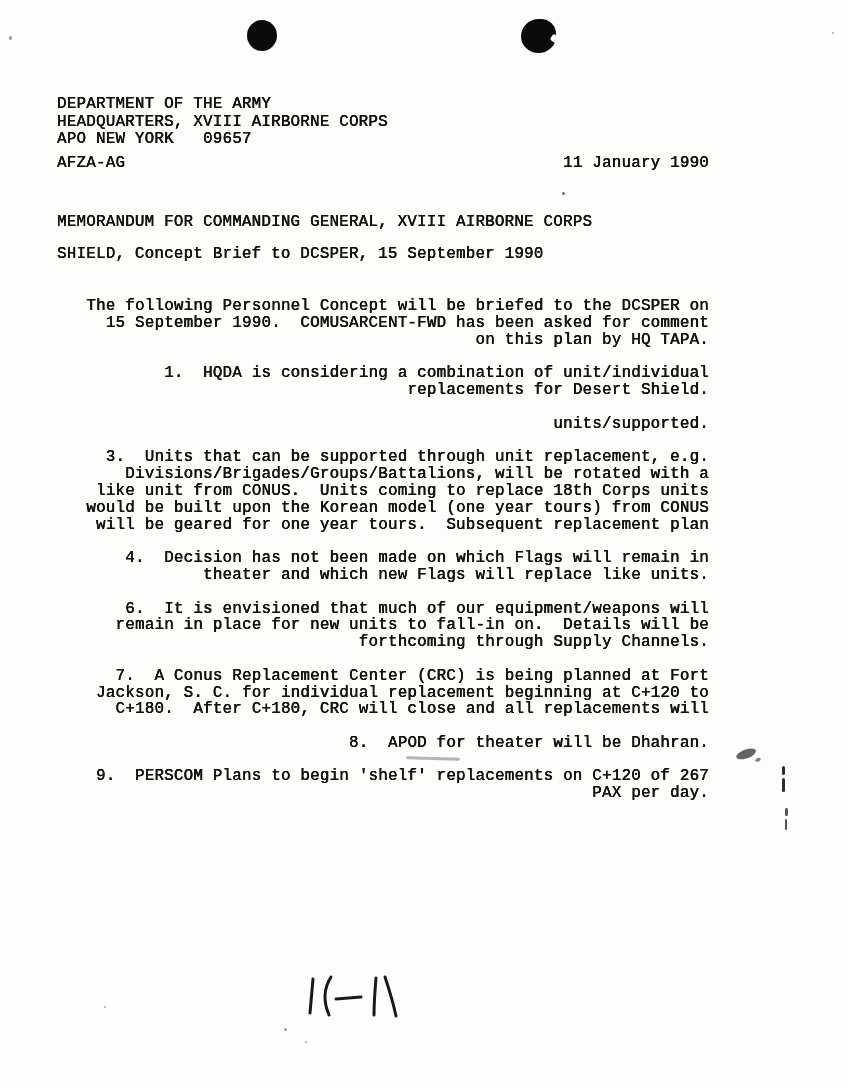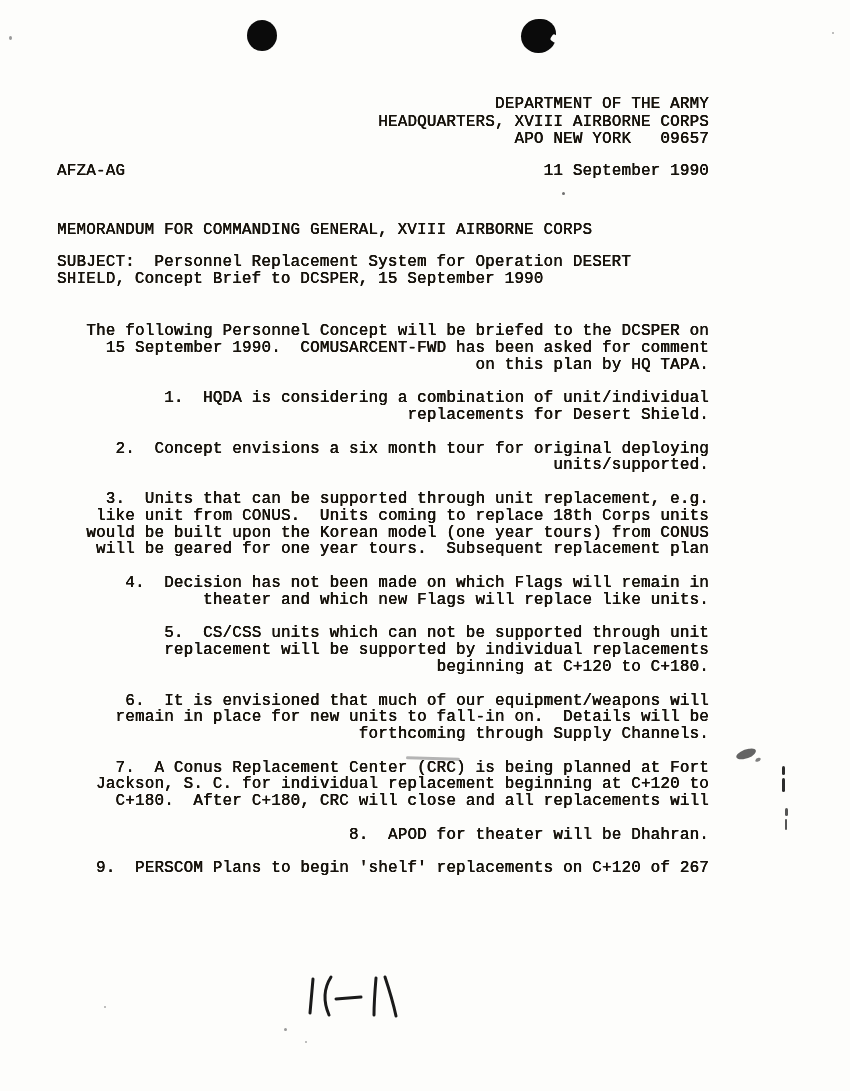--- a/index.html
+++ b/index.html
@@ -20,25 +20,25 @@
     position: absolute;
     left: 57px;
     top: 96px;
     width: 652px;
     font-size: 15.8px;
     line-height: 16.8px;
     letter-spacing: 0.25px;
     text-shadow: 0.35px 0 currentColor, 0 0.25px currentColor;
   }
   .line { white-space: pre; }
-  .letterhead { text-align: right; line-height: 17.6px; }
+  .letterhead { text-align: left; line-height: 17.6px; }
   .ref-row {
     display: flex;
     justify-content: space-between;
-    margin-top: 14px;
+    margin-top: 6px;
   }
   .memo-for { margin-top: 42px; }
   .subject { margin-top: 16px; }
   .body-block { margin-top: 35px; }
   .para { margin-bottom: 16.8px; text-align: right; }
 
   
   .dot {
     position: absolute;
     background: #0b0b0b;
@@ -125,74 +125,69 @@
   <div class="content">
 
     <div class="letterhead">
       <div class="line">DEPARTMENT OF THE ARMY</div>
       <div class="line">HEADQUARTERS, XVIII AIRBORNE CORPS</div>
       <div class="line">APO NEW YORK   09657</div>
     </div>
 
     <div class="ref-row">
       <span class="line">AFZA-AG</span>
-      <span class="line">11 September 1990</span>
+      <span class="line">11 January 1990</span>
     </div>
 
     <div class="memo-for line">MEMORANDUM FOR COMMANDING GENERAL, XVIII AIRBORNE CORPS</div>
 
     <div class="subject">
-        <div class="line">SUBJECT:  Personnel Replacement System for Operation DESERT</div>
         <div class="line">SHIELD, Concept Brief to DCSPER, 15 September 1990</div>
       </div>
 
     <div class="body-block">
         <div class="para">
           <div class="line">The following Personnel Concept will be briefed to the DCSPER on</div>
           <div class="line">15 September 1990.  COMUSARCENT-FWD has been asked for comment</div>
           <div class="line">on this plan by HQ TAPA.</div>
         </div>
         <div class="para">
           <div class="line">1.  HQDA is considering a combination of unit/individual</div>
           <div class="line">replacements for Desert Shield.</div>
         </div>
         <div class="para">
-          <div class="line">2.  Concept envisions a six month tour for original deploying</div>
           <div class="line">units/supported.</div>
         </div>
         <div class="para">
           <div class="line">3.  Units that can be supported through unit replacement, e.g.</div>
+          <div class="line">Divisions/Brigades/Groups/Battalions, will be rotated with a</div>
           <div class="line">like unit from CONUS.  Units coming to replace 18th Corps units</div>
           <div class="line">would be built upon the Korean model (one year tours) from CONUS</div>
           <div class="line">will be geared for one year tours.  Subsequent replacement plan</div>
         </div>
         <div class="para">
           <div class="line">4.  Decision has not been made on which Flags will remain in</div>
           <div class="line">theater and which new Flags will replace like units.</div>
         </div>
         <div class="para">
-          <div class="line">5.  CS/CSS units which can not be supported through unit</div>
-          <div class="line">replacement will be supported by individual replacements</div>
-          <div class="line">beginning at C+120 to C+180.</div>
-        </div>
-        <div class="para">
           <div class="line">6.  It is envisioned that much of our equipment/weapons will</div>
           <div class="line">remain in place for new units to fall-in on.  Details will be</div>
           <div class="line">forthcoming through Supply Channels.</div>
         </div>
         <div class="para">
           <div class="line">7.  A Conus Replacement Center (CRC) is being planned at Fort</div>
           <div class="line">Jackson, S. C. for individual replacement beginning at C+120 to</div>
           <div class="line">C+180.  After C+180, CRC will close and all replacements will</div>
         </div>
         <div class="para">
           <div class="line">8.  APOD for theater will be Dhahran.</div>
         </div>
         <div class="para">
           <div class="line">9.  PERSCOM Plans to begin 'shelf' replacements on C+120 of 267</div>
+          <div class="line">PAX per day.</div>
         </div>
       </div>
 
   </div>
 
   <svg class="page-mark" viewBox="0 0 100 46" xmlns="http://www.w3.org/2000/svg">
     <g fill="none" stroke="#1a1a1a" stroke-width="3" stroke-linecap="round">
       <path d="M10,5 C9,16 8,27 7,39"></path>
       <path d="M28,3 C21,14 20,27 26,41"></path>
       <path d="M33,25 L58,23"></path>

